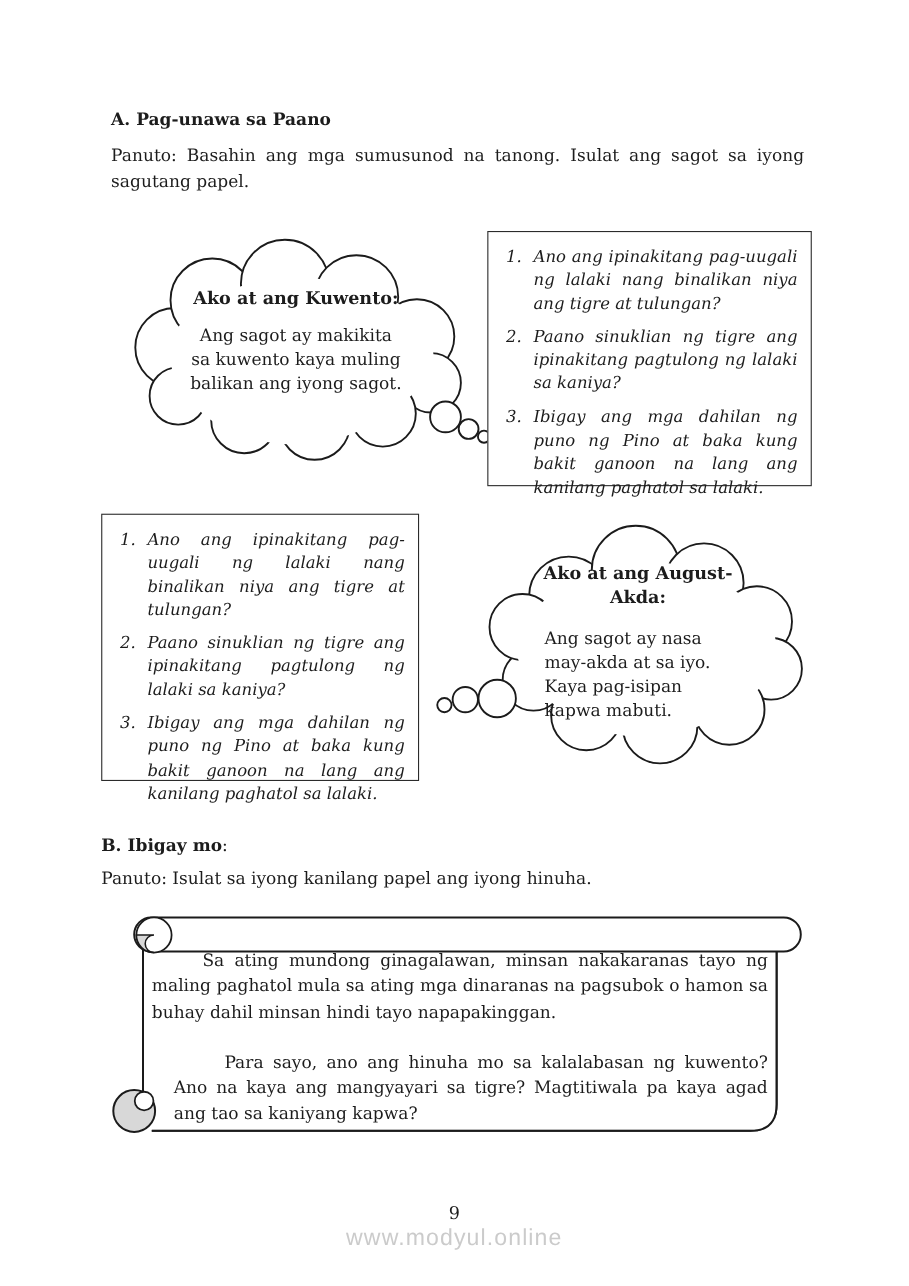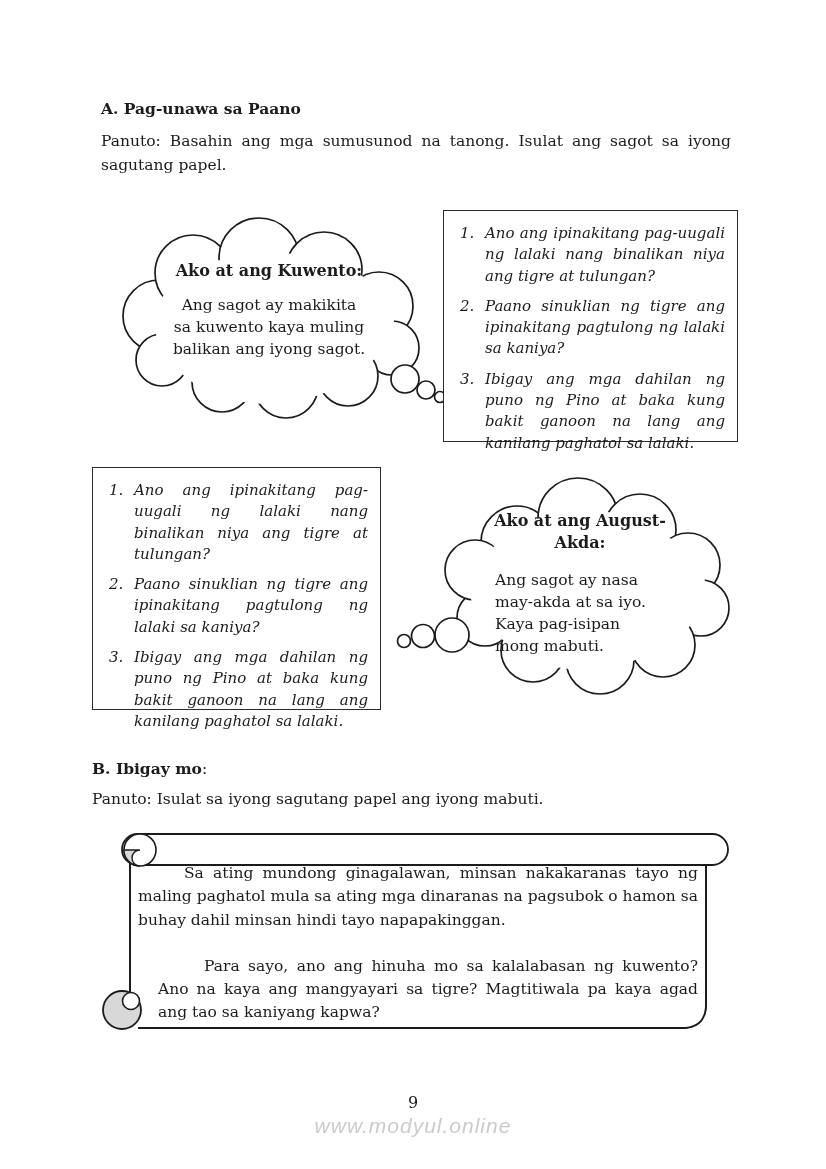--- a/index.html
+++ b/index.html
@@ -159,29 +159,29 @@
         <ellipse cx="190" cy="120" rx="104" ry="80"></ellipse>
       </g>
       <g fill="#ffffff" stroke="#1b1b1b" stroke-width="1.7">
         <circle cx="57" cy="165" r="17"></circle>
         <circle cx="28" cy="166" r="11.5"></circle>
         <circle cx="9" cy="171" r="6.5"></circle>
       </g>
     </svg>
     <div class="cloud-text" style="left:80px; top:40px; width:210px;">
       <div class="cloud-title" style="width:180px; margin-left:15px;">Ako at ang August-Akda:</div>
-      <div class="cloud-body left-align" style="width:170px; margin-left:20px; margin-top:16px;">Ang sagot ay nasa may-akda at sa iyo. Kaya pag-isipan mong mabuti.</div>
+      <div class="cloud-body left-align" style="width:170px; margin-left:20px; margin-top:16px;">Ang sagot ay nasa may-akda at sa iyo. Kaya pag-isipan kapwa mabuti.</div>
     </div>
   </div>
 
   <div class="abs" style="left:92px; top:759px; font-size:15.5px;">
     <span style="font-weight:bold;">B. Ibigay mo</span><span>:</span>
   </div>
 
-  <div class="abs panuto" style="left:92px; top:787px; width:640px; text-align:left;">Panuto:  Isulat sa iyong sagutang papel ang iyong mabuti.</div>
+  <div class="abs panuto" style="left:92px; top:787px; width:640px; text-align:left;">Panuto:  Isulat sa iyong kanilang papel ang iyong hinuha.</div>
 
   <div class="scroll-wrap" style="left:88px; top:822px; width:652px; height:218px;">
     <svg viewBox="0 0 652 218">
 
       <path d="M 42 30 L 42 176 M 50 206 L 594 206 Q 618 206 618 182 L 618 30" fill="none" stroke="#1b1b1b" stroke-width="1.8"></path>
       <rect x="43" y="31" width="574" height="174" fill="#ffffff" stroke="none"></rect>
       <path d="M 42 30 L 42 176" fill="none" stroke="#1b1b1b" stroke-width="1.8"></path>
       <path d="M 50 206 L 594 206 Q 618 206 618 182 L 618 31" fill="none" stroke="#1b1b1b" stroke-width="1.8"></path>
 
       <g>
@@ -195,15 +195,15 @@
         <path d="M 52 28 L 36 28 A 16 16 0 0 0 52 44 A 8 8 0 0 1 52 28 Z" fill="#d8d8d8" stroke="#1b1b1b" stroke-width="1.4"></path>
       </g>
     </svg>
     <div class="scroll-text">
       <p>Sa ating mundong ginagalawan, minsan nakakaranas tayo ng maling paghatol mula sa ating mga dinaranas na pagsubok o hamon sa buhay dahil minsan hindi tayo napapakinggan.</p>
       <p>Para sayo, ano ang hinuha mo sa kalalabasan ng kuwento? Ano na kaya ang mangyayari sa tigre? Magtitiwala pa kaya agad ang tao sa kaniyang kapwa?</p>
     </div>
   </div>
 
   <div class="page-number" style="top:1093px;">9</div>
-  <div class="watermark" style="top:1114px;font-style:italic;">www.modyul.online</div>
+  <div class="watermark" style="top:1114px;">www.modyul.online</div>
 
 </div>
 
 </body></html>

